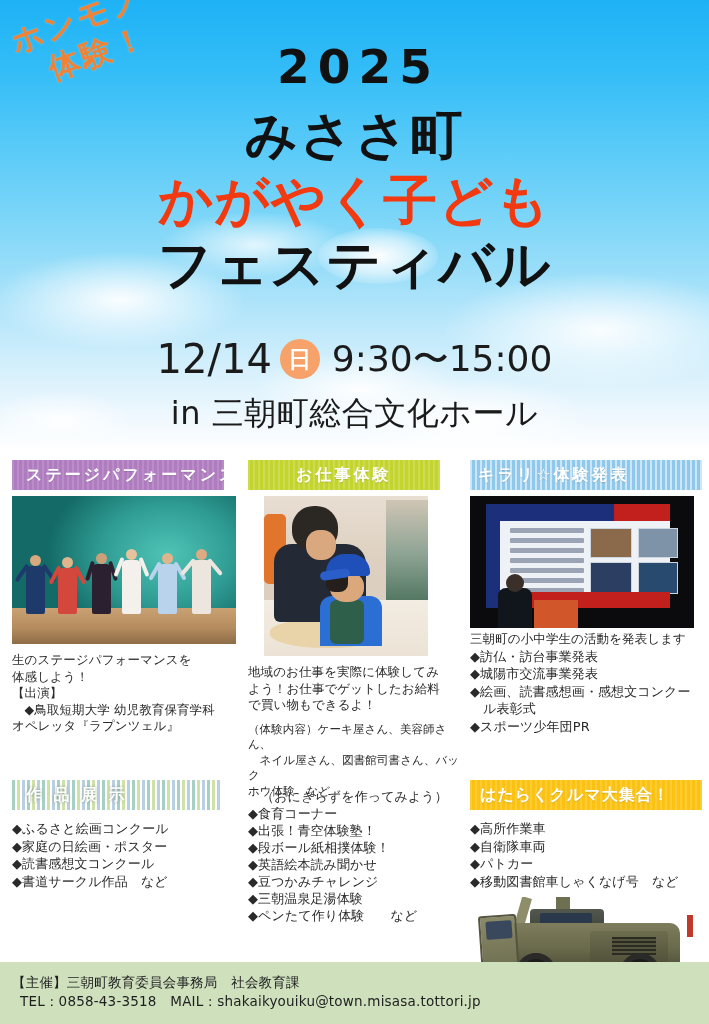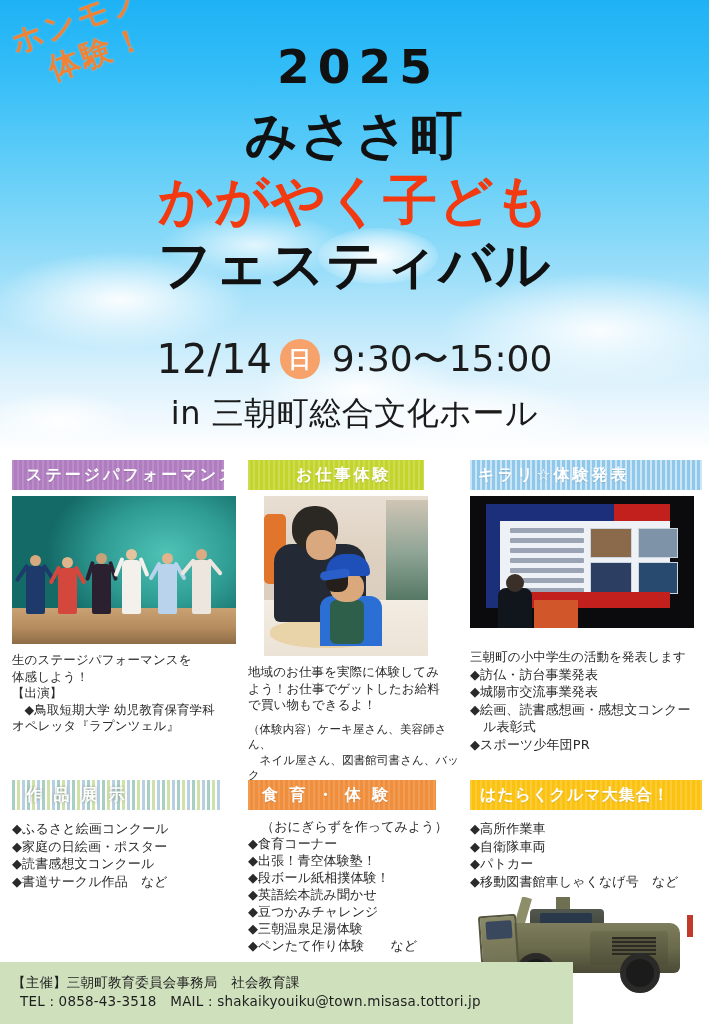--- a/index.html
+++ b/index.html
@@ -171,21 +171,21 @@
     white-space: nowrap;
     overflow: hidden;
   }
   .rb-stage {
     width: 212px;
     background:
       repeating-linear-gradient(90deg, rgba(255,255,255,.13) 0 2px, rgba(0,0,0,0) 2px 5px),
       #b07cc0;
   }
   .rb-work {
-    width: 176px;
+    width: 192px;
     background:
       repeating-linear-gradient(90deg, rgba(255,255,255,.18) 0 2px, rgba(0,0,0,0) 2px 5px),
       #c3d42c;
     padding-left: 48px;
   }
   .rb-present {
     width: 232px;
     background:
       repeating-linear-gradient(90deg, rgba(255,255,255,.55) 0 2px, rgba(0,0,0,0) 2px 5px),
       #8fc8ea;
@@ -374,21 +374,21 @@
     white-space: pre-wrap;
   }
   .body-txt.small { font-size: 11.5px; line-height: 15.5px; }
   .list { margin: 0; padding: 0; list-style: none; }
   .list li {
     font-size: 13px; line-height: 17.5px; color: #2a2a2a;
     letter-spacing: .1px; white-space: pre-wrap;
   }
   .list.tight li { line-height: 17px; }
 
-  .col-3 .body-txt { margin-top: 21px; }
+  .col-3 .body-txt { margin-top: 3px; }
 
   
   .vehicle {
     position: absolute;
     left: 470px; top: 897px;
     width: 239px; height: 104px;
     overflow: hidden;
   }
   .vehicle .veh-body {
     position: absolute; left: 24px; top: 26px; width: 186px; height: 50px;
@@ -440,21 +440,21 @@
   }
   .vehicle .flag {
     position: absolute; right: 16px; top: 18px; width: 6px; height: 22px;
     background: #c0392b;
   }
 
   
   .footer {
     position: absolute;
     left: 0; top: 962px;
-    width: 573px; height: 62px;
+    width: 709px; height: 62px;
     background: #cfe0bd;
     overflow: hidden;
   }
   .footer .ftxt {
     position: absolute; left: 12px; top: 11px;
     color: #1e1e1e;
   }
   .footer .f1 { font-size: 13.5px; line-height: 19px; letter-spacing: .2px; }
   .footer .f2 { font-size: 13.5px; line-height: 19px; letter-spacing: .2px; padding-left: 8px; }
 </style>
@@ -602,21 +602,20 @@
       <div class="ribbon rb-exhibit">作 品 展 示</div>
       <ul class="list" style="margin-top:10px">
         <li>◆ふるさと絵画コンクール</li>
         <li>◆家庭の日絵画・ポスター</li>
         <li>◆読書感想文コンクール</li>
         <li>◆書道サークル作品　など</li>
       </ul>
     </div>
 
     <div class="col col-2 row-bot">
-      <div class="ribbon rb-food">食 育 ・ 体 験</div>
       <ul class="list tight" style="margin-top:8px">
         <li>　（おにぎらずを作ってみよう）</li>
         <li>◆食育コーナー</li>
         <li>◆出張！青空体験塾！</li>
         <li>◆段ボール紙相撲体験！</li>
         <li>◆英語絵本読み聞かせ</li>
         <li>◆豆つかみチャレンジ</li>
         <li>◆三朝温泉足湯体験</li>
         <li>◆ペンたて作り体験　　など</li>
       </ul>

